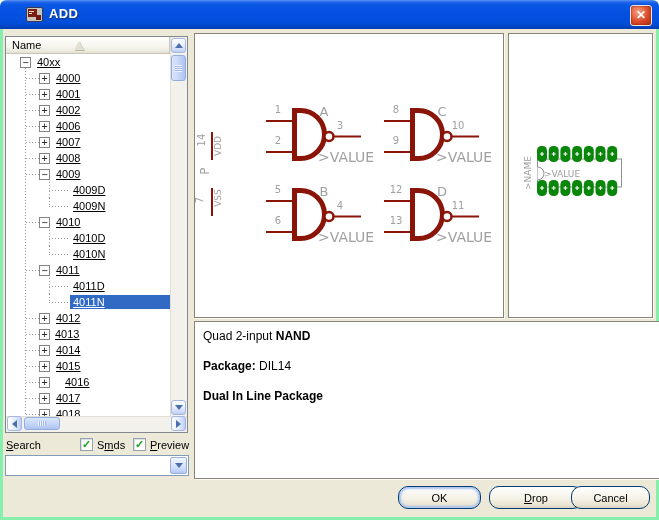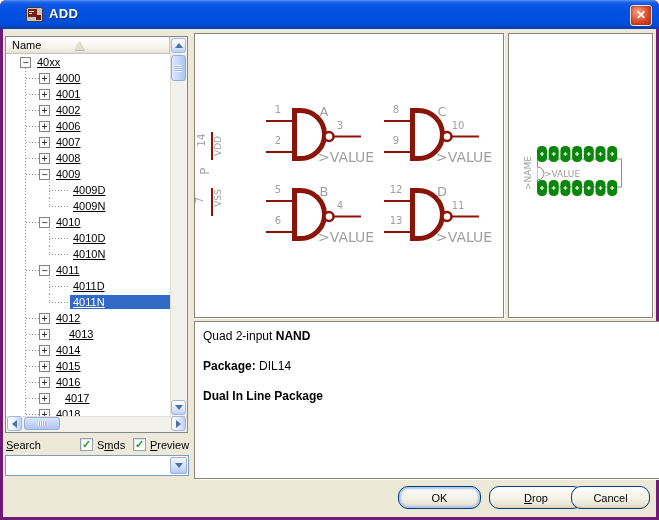--- a/index.html
+++ b/index.html
@@ -1,19 +1,19 @@
 <!DOCTYPE html>
 <html><head>
 <meta charset="utf-8">
 <style>
   html,body{margin:0;padding:0;background:#fff;}
   *{box-sizing:border-box;}
   .window{
     position:relative;width:659px;height:520px;
-    background:#701a75;
+    background:#86efac;
     border-radius:6px 6px 0 0;
     font-family:"Liberation Sans",sans-serif;
     overflow:hidden;
   }
   
   .titlebar{
     position:absolute;left:0;top:0;right:0;height:29px;
     background:linear-gradient(180deg,#5a96f2 0%,#2a6ceb 6%,#0b57e6 14%,#0351e0 45%,#014edb 78%,#0145c4 92%,#013aa8 100%);
     border-radius:6px 6px 0 0;
     display:flex;align-items:center;
@@ -211,41 +211,41 @@
             <span class="tlabel sel" style="margin-left:64px">4011N</span>
           </div>
           <div class="trow">
             <i class="hdot" style="left:20px;width:13px"></i>
             <span class="pm" style="margin-left:33px">+</span>
             <span class="tlabel" style="margin-left:3px">4012</span>
           </div>
           <div class="trow">
             <i class="hdot" style="left:20px;width:13px"></i>
             <span class="pm" style="margin-left:33px">+</span>
-            <span class="tlabel" style="margin-left:16px">4013</span>
+            <span class="tlabel" style="margin-left:2px">4013</span>
           </div>
           <div class="trow">
             <i class="hdot" style="left:20px;width:13px"></i>
             <span class="pm" style="margin-left:33px">+</span>
             <span class="tlabel" style="margin-left:3px">4014</span>
           </div>
           <div class="trow">
             <i class="hdot" style="left:20px;width:13px"></i>
             <span class="pm" style="margin-left:33px">+</span>
             <span class="tlabel" style="margin-left:3px">4015</span>
           </div>
           <div class="trow">
             <i class="hdot" style="left:20px;width:13px"></i>
             <span class="pm" style="margin-left:33px">+</span>
-            <span class="tlabel" style="margin-left:3px">4016</span>
-          </div>
-          <div class="trow">
-            <i class="hdot" style="left:20px;width:13px"></i>
-            <span class="pm" style="margin-left:33px">+</span>
-            <span class="tlabel" style="margin-left:12px">4017</span>
+            <span class="tlabel" style="margin-left:12px">4016</span>
+          </div>
+          <div class="trow">
+            <i class="hdot" style="left:20px;width:13px"></i>
+            <span class="pm" style="margin-left:33px">+</span>
+            <span class="tlabel" style="margin-left:3px">4017</span>
           </div>
           <div class="trow">
             <i class="hdot" style="left:20px;width:13px"></i>
             <span class="pm" style="margin-left:33px">+</span>
             <span class="tlabel" style="margin-left:3px">4018</span>
           </div>
           <i class="rootguide" style="left: 19px; top: 14px; height: 346px;"></i>
         </div>
       <div class="vscroll">
         <div class="sb-btn up">

